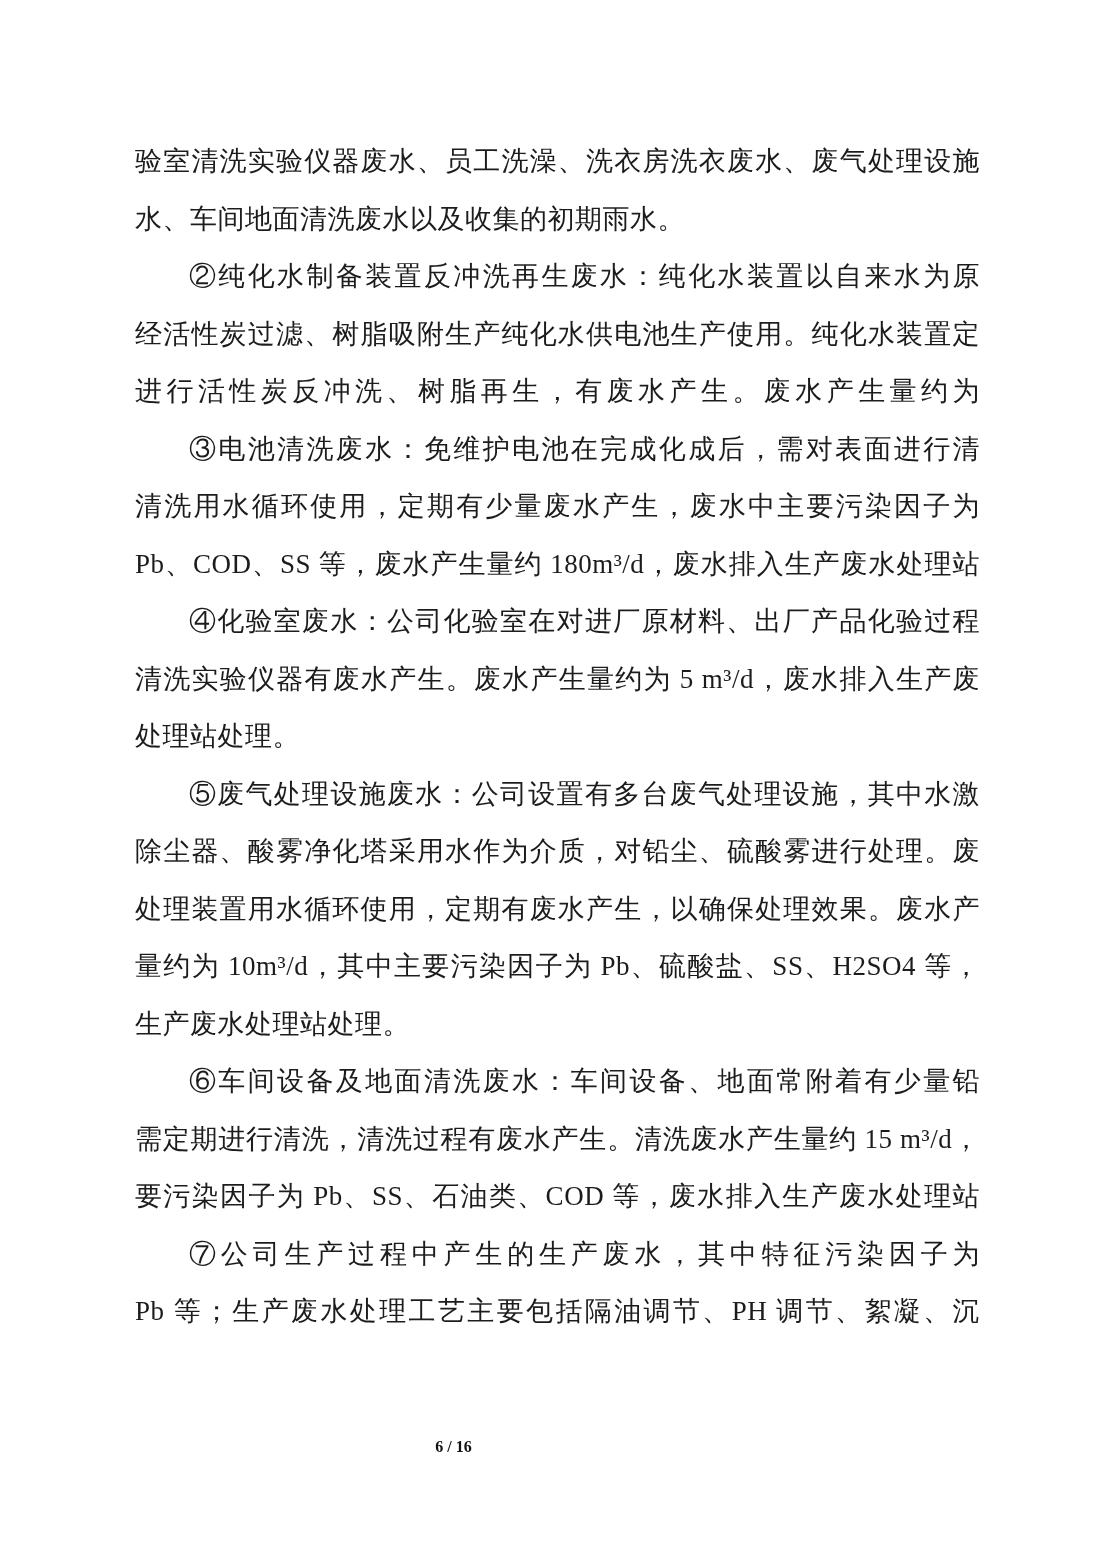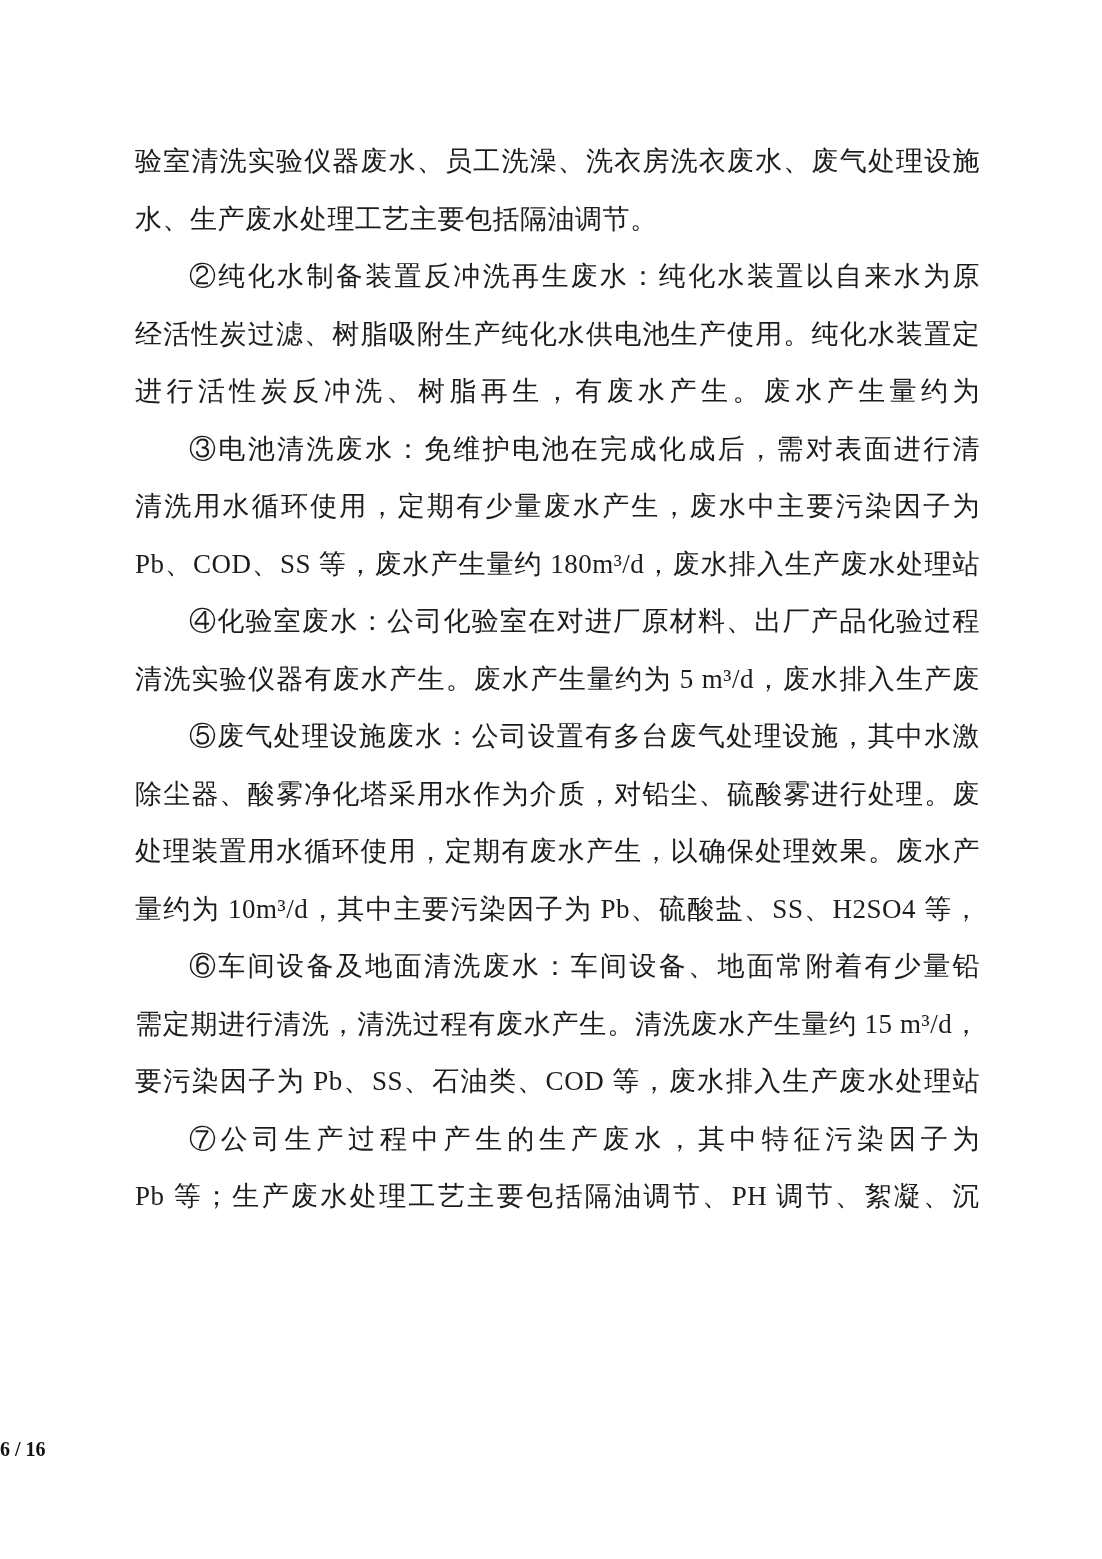--- a/index.html
+++ b/index.html
@@ -42,45 +42,48 @@
     text-align-last: left;
   }
   .line.indent {
     text-indent: 2em;
   }
   .footer {
     position: absolute;
     left: 0;
     top: 1438px;
     width: 907px;
-    font-size: 20px;
+    text-align: center;
+    font-size: 16px;
     font-weight: bold;
     color: #111111;
     font-family: "Liberation Serif", "DejaVu Serif", serif;
   }
 </style>
 </head>
 <body>
 
 <div class="page">
   <div class="content">
     <div class="line">验室清洗实验仪器废水、员工洗澡、洗衣房洗衣废水、废气处理设施废</div>
-    <div class="line last">水、生产废水处理工艺主要包括隔油调节。</div>
+    <div class="line last">水、车间地面清洗废水以及收集的初期雨水。</div>
     <div class="line indent">②纯化水制备装置反冲洗再生废水：纯化水装置以自来水为原水，</div>
     <div class="line">经活性炭过滤、树脂吸附生产纯化水供电池生产使用。纯化水装置定期</div>
     <div class="line">进行活性炭反冲洗、树脂再生，有废水产生。废水产生量约为 17.75m³/d，</div>
     <div class="line indent">③电池清洗废水：免维护电池在完成化成后，需对表面进行清洗。</div>
     <div class="line">清洗用水循环使用，定期有少量废水产生，废水中主要污染因子为 H2SO4、</div>
     <div class="line">Pb、COD、SS 等，废水产生量约 180m³/d，废水排入生产废水处理站处理。</div>
     <div class="line indent">④化验室废水：公司化验室在对进厂原材料、出厂产品化验过程中，</div>
     <div class="line">清洗实验仪器有废水产生。废水产生量约为 5 m³/d，废水排入生产废水</div>
+    <div class="line last">处理站处理。</div>
     <div class="line indent">⑤废气处理设施废水：公司设置有多台废气处理设施，其中水激式</div>
     <div class="line">除尘器、酸雾净化塔采用水作为介质，对铅尘、硫酸雾进行处理。废气</div>
     <div class="line">处理装置用水循环使用，定期有废水产生，以确保处理效果。废水产生</div>
     <div class="line">量约为 10m³/d，其中主要污染因子为 Pb、硫酸盐、SS、H2SO4 等，排入</div>
+    <div class="line last">生产废水处理站处理。</div>
     <div class="line indent">⑥车间设备及地面清洗废水：车间设备、地面常附着有少量铅尘，</div>
     <div class="line">需定期进行清洗，清洗过程有废水产生。清洗废水产生量约 15 m³/d，主</div>
     <div class="line">要污染因子为 Pb、SS、石油类、COD 等，废水排入生产废水处理站处理。</div>
     <div class="line indent">⑦公司生产过程中产生的生产废水，其中特征污染因子为 H2SO4、</div>
     <div class="line">Pb 等；生产废水处理工艺主要包括隔油调节、PH 调节、絮凝、沉淀、过</div>
   </div>
 
   <div class="footer">
     <span>6 / 16</span>
   </div>

